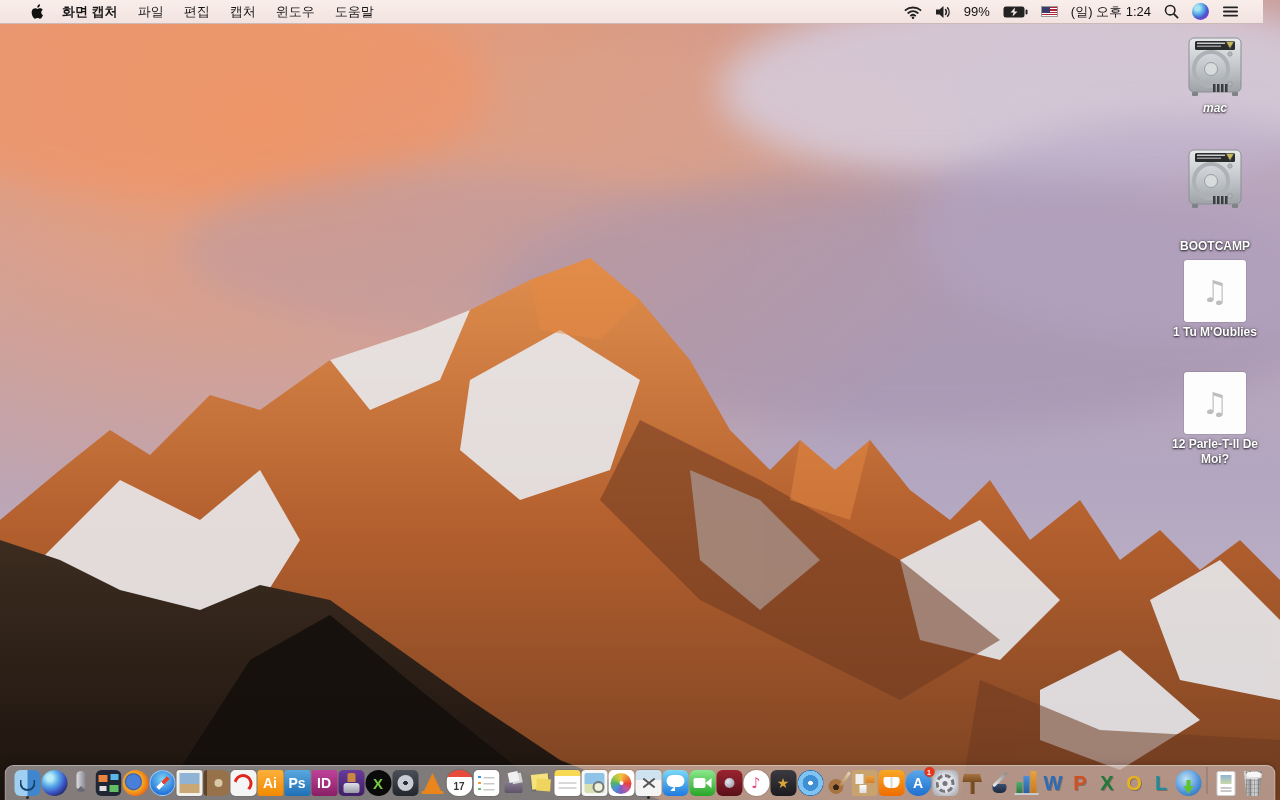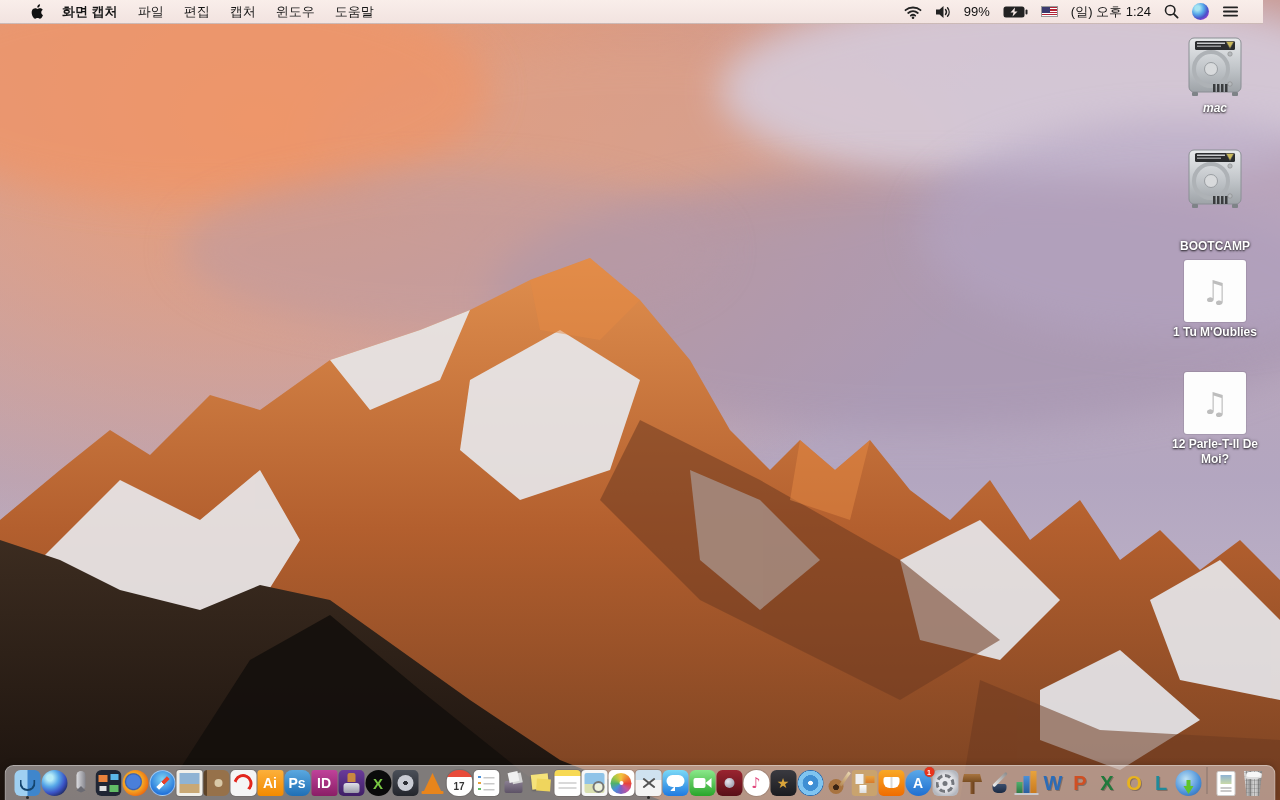--- a/index.html
+++ b/index.html
@@ -68,21 +68,21 @@
   .di-safari::before { content:""; position:absolute; width:15px; height:4px; top:10px; left:5px;
     background:linear-gradient(90deg,#fff 50%,#e8402a 50%); transform:rotate(-45deg); }
   .di-mail { background:#f2f0ea; border-radius:3px; box-shadow:0 0 0 1px rgba(0,0,0,.1); }
   .di-mail::before { content:""; position:absolute; inset:3px; background:linear-gradient(#8fb3d4 0 55%, #c9a875 55%); }
   .di-contacts { background:linear-gradient(90deg,#5d4328 0 4px,#96714a 4px); border-radius:4px 6px 6px 4px; }
   .di-contacts::before { content:""; position:absolute; top:9px; left:11px; width:8px; height:8px; border-radius:50%; background:#d9c9a8; }
   .di-acrobat { background:#f5f5f5; border-radius:5px; box-shadow:0 0 0 1px rgba(0,0,0,.08); }
   .di-acrobat::before { content:""; width:13px; height:13px; border:3px solid #e2261d; border-radius:50%;
     clip-path:polygon(0 0,100% 0,100% 62%,0 62%); transform:rotate(28deg); }
   .di-illustrator { border-radius:3px; background:linear-gradient(#fcb03b,#f28a00); }
-  .di-photoshop { border-radius:8px; background:linear-gradient(#5aa8e0,#1f6fb5); }
+  .di-photoshop { border-radius:3px; background:linear-gradient(#5aa8e0,#1f6fb5); }
   .di-indesign { border-radius:3px; background:linear-gradient(#c0429a,#8a1f66); }
   .di-toast { border-radius:5px; background:linear-gradient(#6a3a9a,#3f1f66); }
   .di-toast::after { content:""; position:absolute; top:3px; left:9px; width:8px; height:9px; background:#c9883f; border-radius:2px 2px 0 0; }
   .di-toast::before { content:""; position:absolute; bottom:3px; left:5px; width:16px; height:10px;
     background:linear-gradient(#e0e0e8,#9a9aa8); border-radius:3px 3px 2px 2px; z-index:1; }
   .di-x11 { border-radius:50%; background:#0a0a0a; color:#7ac943; font-size:15px; font-weight:800; }
   .di-disk-utility { border-radius:5px; background:linear-gradient(#4a4f58,#23262c); }
   .di-disk-utility::before { content:""; position:absolute; top:5px; left:5px; width:16px; height:16px; border-radius:50%;
     background:radial-gradient(circle, #2a2d33 0 18%, #c9ccd4 22% 70%, #8a8d94); }
   .di-vlc { background:transparent; }

